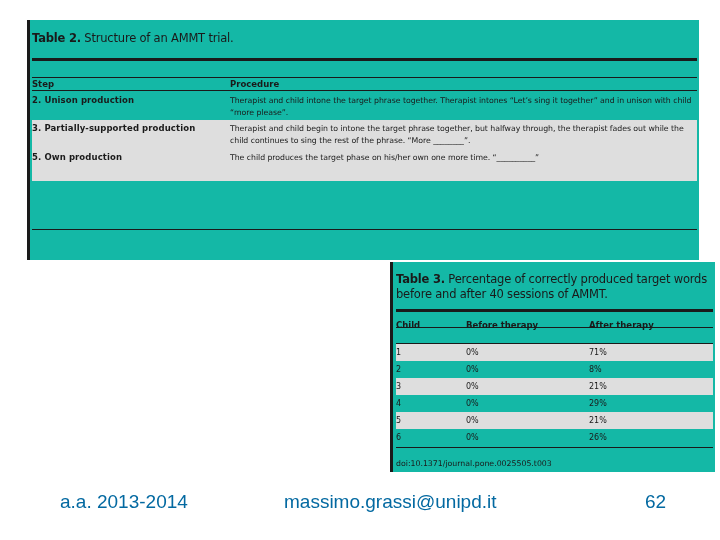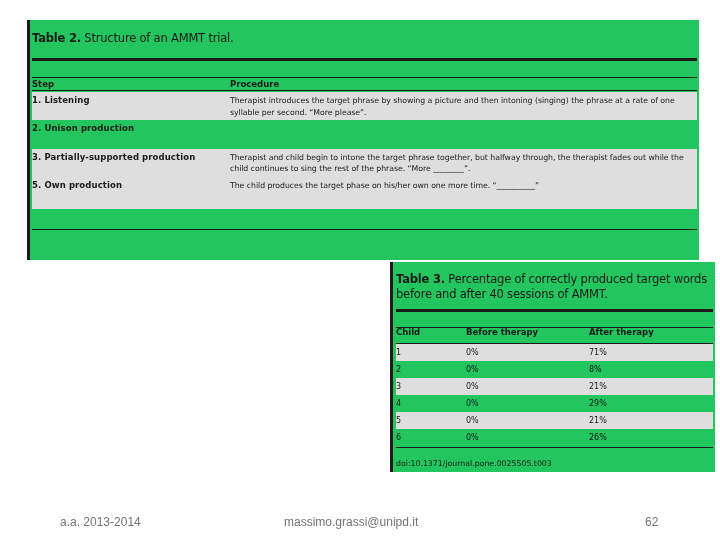--- a/index.html
+++ b/index.html
@@ -1,20 +1,20 @@
 <!DOCTYPE html>
 <html><head>
 <meta charset="utf-8">
 <style>
   html, body { margin: 0; padding: 0; }
   body {
     width: 720px; height: 540px; background: #ffffff; position: relative; overflow: hidden;
     font-family: "DejaVu Sans", sans-serif; color: #1a1a1a;
   }
-  .panel { position: absolute; background: #22c55e; }
+  .panel { position: absolute; background: #14b8a6; }
   .lbar { position: absolute; left: 0; top: 0; bottom: 0; width: 3px; background: #1a1a1a; }
 
   
   #t2 { left: 27px; top: 20px; width: 672px; height: 240px; }
   #t2 .title { position: absolute; left: 5px; top: 11px; font-size: 11.5px; letter-spacing: -0.2px; }
   #t2 .title b { font-weight: bold; }
   #t2 .thick { position: absolute; left: 5px; right: 2px; top: 38px; height: 3px; background: #1a1a1a; }
   #t2 .thin1 { position: absolute; left: 5px; right: 2px; top: 57px; height: 1px; background: #1a1a1a; }
   #t2 .thin2 { position: absolute; left: 5px; right: 2px; top: 70px; height: 1px; background: #1a1a1a; }
   #t2 .hdr { position: absolute; top: 59px; font-size: 8.5px; font-weight: bold; }
@@ -26,53 +26,50 @@
   #t2 .row.last { height: 32px; }
   #t2 .bottomline { position: absolute; left: 5px; right: 2px; top: 209px; height: 1px; background: #1a1a1a; }
   #t2 .note { position: absolute; left: 5px; top: 212px; font-size: 7.8px; line-height: 12px; }
 
   
   #t3 { left: 374px; top: 262px; width: 325px; height: 210px; margin-left: 16px; }
   #t3 .title { position: absolute; left: 6px; top: 10px; font-size: 11.5px; line-height: 15px; letter-spacing: -0.2px; }
   #t3 .thick { position: absolute; left: 6px; right: 2px; top: 47px; height: 3px; background: #1a1a1a; }
   #t3 .thin1 { position: absolute; left: 6px; right: 2px; top: 65px; height: 1px; background: #1a1a1a; }
   #t3 .thin2 { position: absolute; left: 6px; right: 2px; top: 81px; height: 1px; background: #1a1a1a; }
-  #t3 .hdr { position: absolute; top: 65px; font-size: 8.5px; font-weight: bold; }
+  #t3 .hdr { position: absolute; top: 58px; font-size: 8.5px; font-weight: bold; }
   #t3 .rows { position: absolute; left: 6px; right: 2px; top: 82px; }
   #t3 .row { position: relative; height: 17px; font-size: 8px; }
   #t3 .row.shade { background: #dedede; }
   #t3 .row span { position: absolute; top: 4px; }
   #t3 .c1 { left: 0; } #t3 .c2 { left: 70px; } #t3 .c3 { left: 193px; }
   #t3 .bottomline { position: absolute; left: 6px; right: 2px; top: 185px; height: 1px; background: #1a1a1a; }
   #t3 .note { position: absolute; left: 6px; top: 197px; font-size: 7.8px; }
 
   
-  .footer { position: absolute; top: 491px; font-family: "Liberation Sans", sans-serif; font-size: 12px; color: #737373; margin-top: 24px; }
+  .footer { position: absolute; top: 491px; font-family: "Liberation Sans", sans-serif; font-size: 19px; color: #0369a1; }
   #f-left { left: 60px; }
   #f-mid { left: 284px; }
   #f-right { left: 645px; }
 </style>
 </head>
 <body>
 
 <div class="panel" id="t2">
   <div class="lbar"></div>
   <div class="title"><b>Table 2.</b><span> Structure of an AMMT trial.</span></div>
   <div class="thick"></div>
   <div class="thin1"></div>
   <div class="hdr" style="left:5px">Step</div>
   <div class="hdr" style="left:203px">Procedure</div>
   <div class="thin2"></div>
   <div class="rows">
-    <div class="row shade">
-      <span class="step">1. Listening</span>
-      <span class="proc">Therapist introduces the target phrase by showing a picture and then intoning (singing) the phrase at a rate of one syllable per second. “More please”.</span>
-    </div>
     <div class="row">
       <span class="step">2. Unison production</span>
+      <span class="proc">Therapist and child intone the target phrase together. Therapist intones “Let’s sing it together” and in unison with child “more please”.</span>
     </div>
     <div class="row shade">
       <span class="step">3. Partially-supported production</span>
       <span class="proc">Therapist and child begin to intone the target phrase together, but halfway through, the therapist fades out while the child continues to sing the rest of the phrase. “More ________”.</span>
     </div>
     <div class="row shade last">
       <span class="step">5. Own production</span>
       <span class="proc">The child produces the target phase on his/her own one more time. “__________”</span>
     </div>
   </div>

